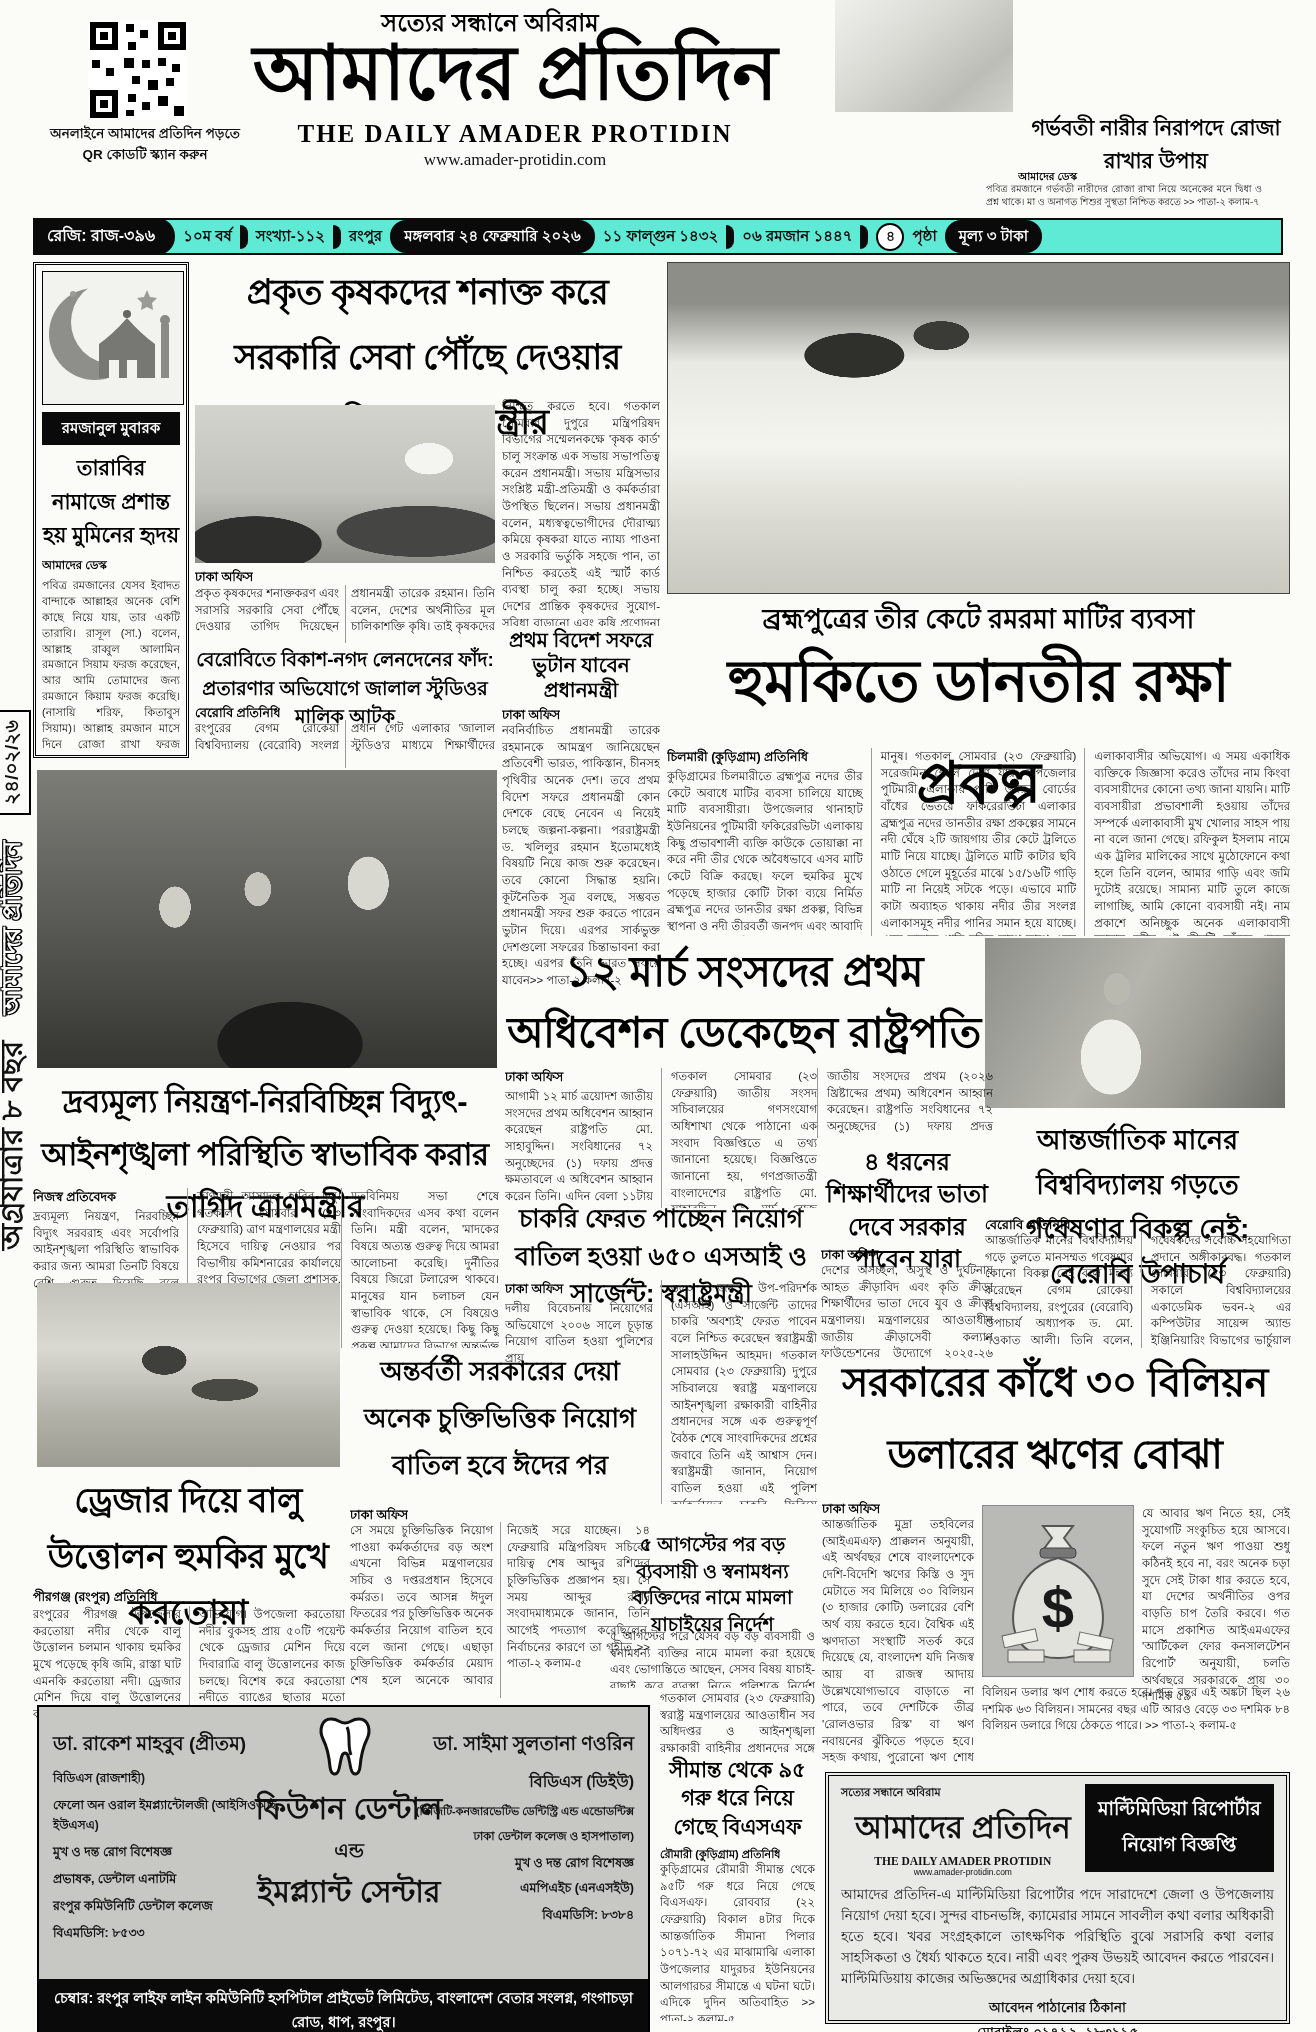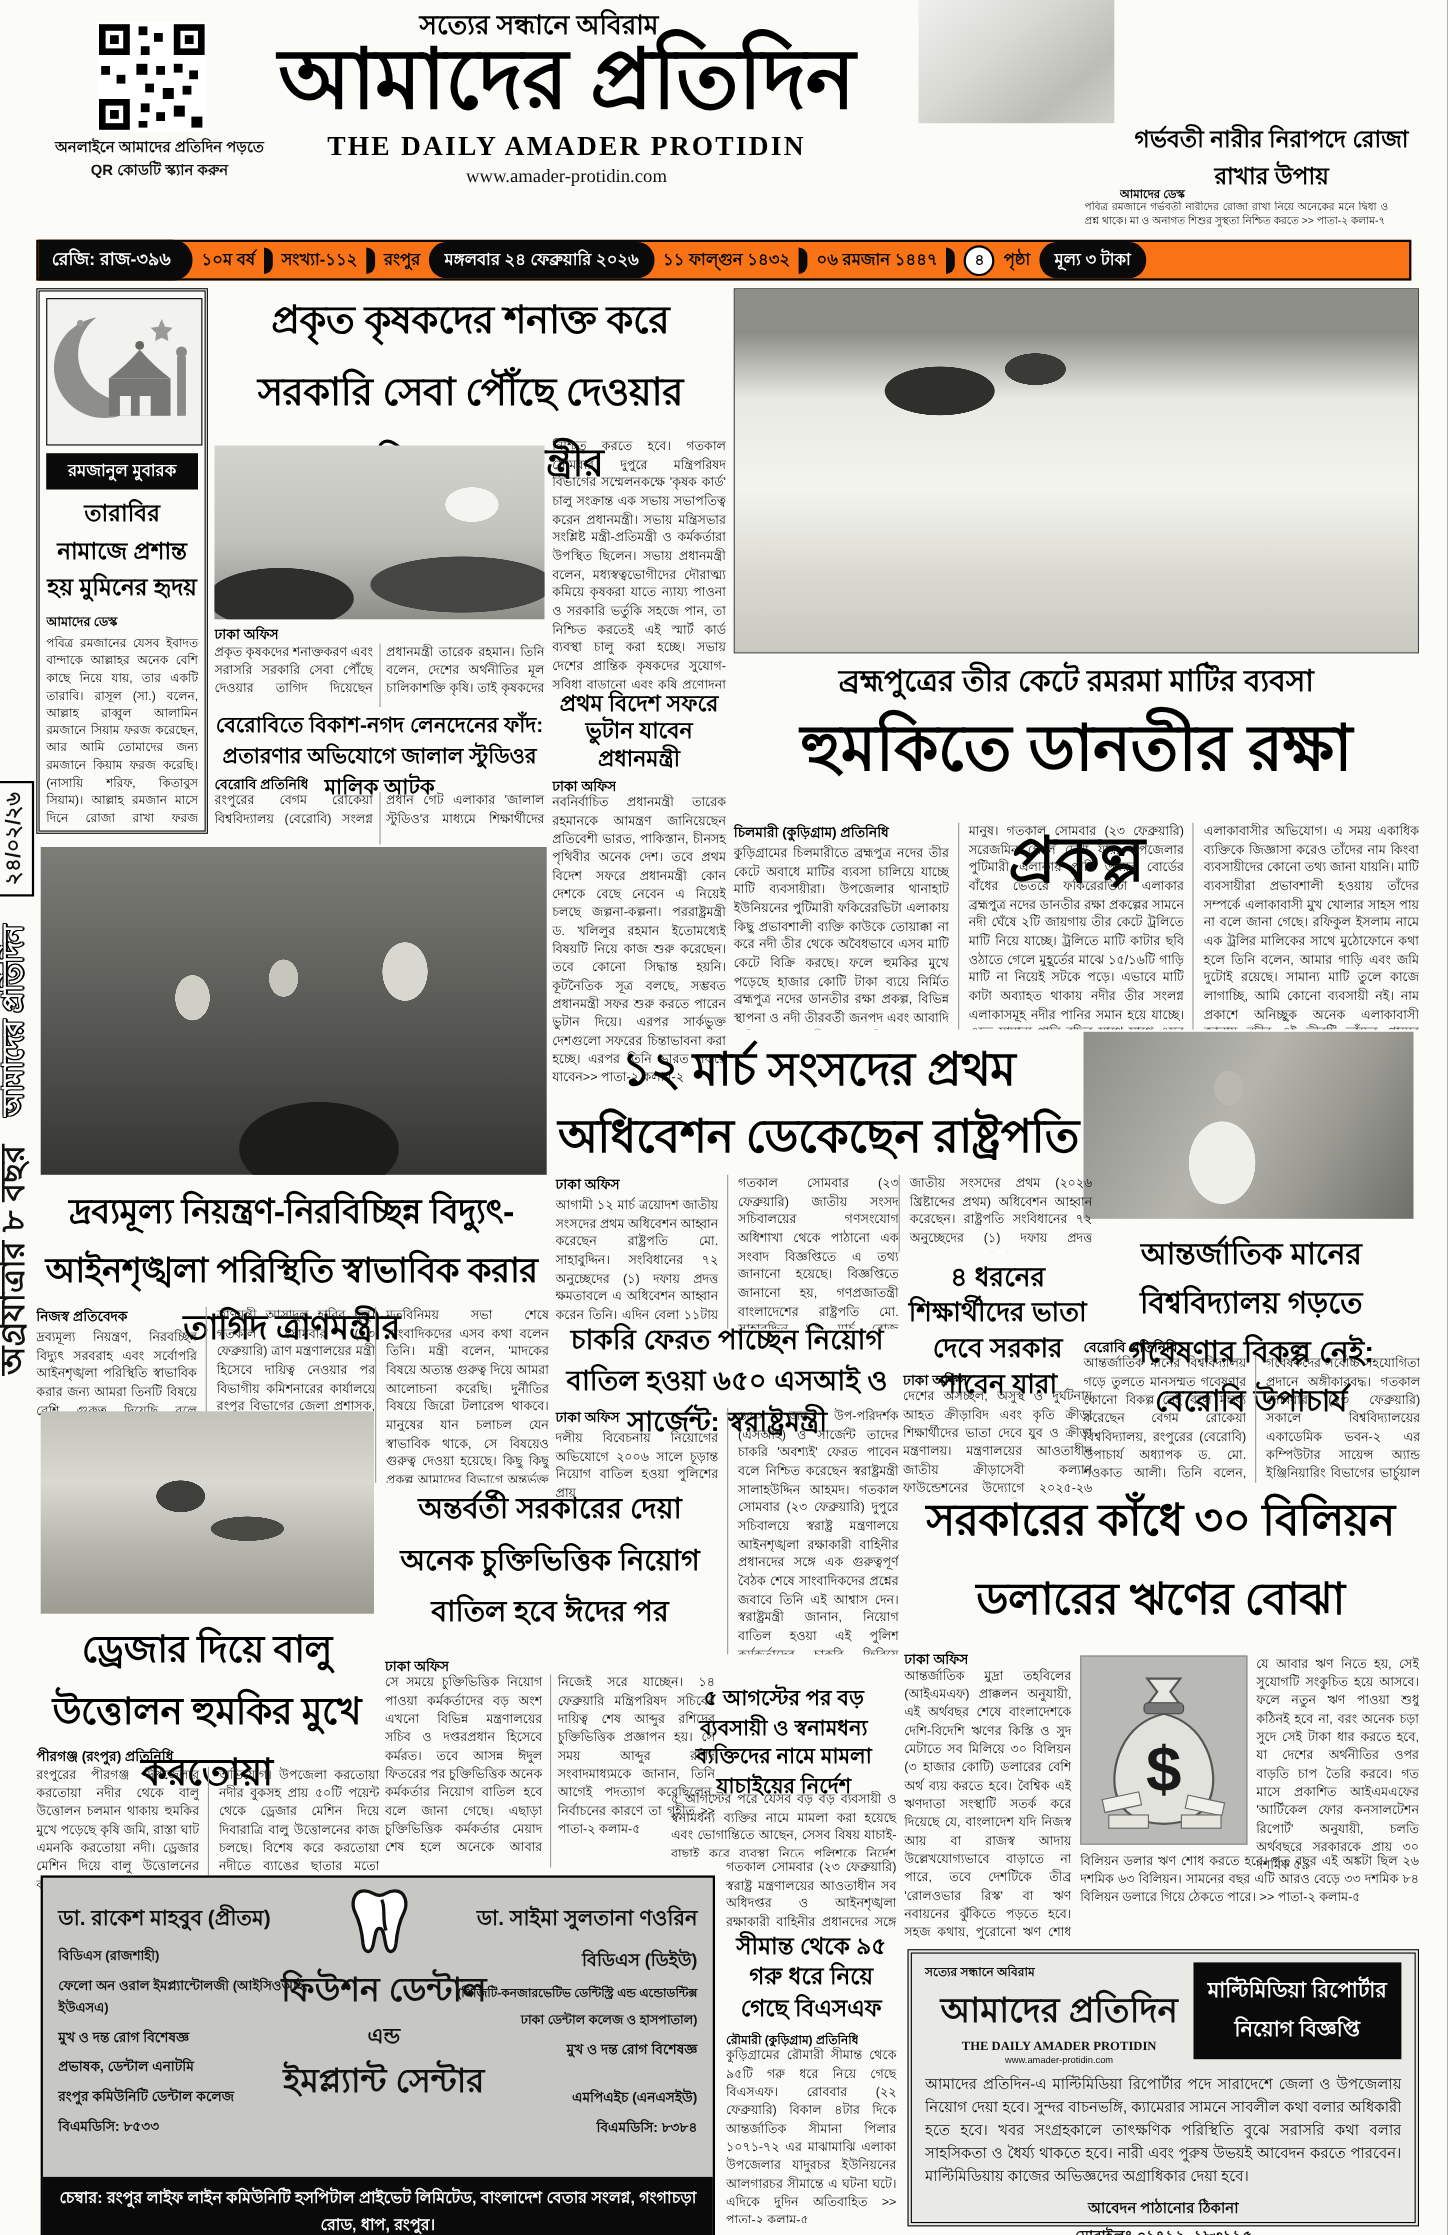--- a/index.html
+++ b/index.html
@@ -7,21 +7,21 @@
         font-family:"Liberation Sans","DejaVu Sans",sans-serif;color:#111;overflow:hidden;}
   .abs{position:absolute;}
   .headline{font-weight:bold;color:#000;text-align:center;}
   .heavy{font-weight:900;letter-spacing:-0.5px;}
   .byline{font-weight:bold;font-size:12.5px;color:#000;white-space:nowrap;overflow:hidden;}
   .bodytext{font-size:11.5px;line-height:1.45;text-align:justify;color:#151515;overflow:hidden;}
   .photo{background:#a5a5a0;overflow:hidden;}
   .colrow{display:flex;align-items:flex-end;}
   .colx{overflow:hidden;}
   .rule-l{border-left:1px solid #9a9a9a;padding-left:9px;}
-  .datestrip{display:flex;align-items:center;gap:8px;background:#f97316;border:2px solid #0a0a0a;
+  .datestrip{display:flex;align-items:center;gap:8px;background:#5eead4;border:2px solid #0a0a0a;
              padding:0 6px 0 0;box-sizing:border-box;}
   .pill{background:#0a0a0a;color:#fff;font-weight:bold;font-size:15px;padding:4px 14px;
         border-radius:16px;white-space:nowrap;}
   .pill-reg{border-radius:0 18px 18px 0;font-size:16px;padding:5px 20px 5px 12px;}
   .ditem{font-weight:bold;font-size:15px;color:#0a0a0a;white-space:nowrap;}
   .dsep{width:8px;height:24px;background:#0a0a0a;border-radius:0 12px 12px 0;flex:none;}
   .pcircle{width:24px;height:24px;border-radius:50%;background:#fff;border:2px solid #000;
            display:flex;align-items:center;justify-content:center;font-weight:bold;font-size:14px;flex:none;}
   .boxlabel{background:#0a0a0a;color:#fff;font-weight:bold;font-size:15px;text-align:center;padding:4px 2px;}
   .outline-text{color:#fff;text-shadow:-1px -1px 0 #000,1px -1px 0 #000,-1px 1px 0 #000,1px 1px 0 #000,0 2px 0 #000;}
@@ -259,21 +259,21 @@
       <div style="font-size:30px;font-weight:900">ফিউশন ডেন্টাল</div>
       <div style="font-size:19px;font-weight:900">এন্ড</div>
       <div style="font-size:30px;font-weight:900">ইমপ্ল্যান্ট সেন্টার</div>
     </div>
     <div class="abs" style="right:14px;top:22px;width:230px;text-align:right">
       <div style="font-size:19px;font-weight:900">ডা. সাইমা সুলতানা ণওরিন</div>
       <div style="font-size:16px;font-weight:bold;margin-top:8px">বিডিএস (ডিইউ)</div>
       <div style="font-size:11px;font-weight:bold;margin-top:7px">(পিজিটি-কনজারভেটিভ ডেন্টিস্ট্রি এন্ড এন্ডোডন্টিক্স</div>
       <div style="font-size:11.5px;font-weight:bold;margin-top:6px">ঢাকা ডেন্টাল কলেজ ও হাসপাতাল)</div>
       <div style="font-size:12.5px;font-weight:bold;margin-top:7px">মুখ ও দন্ত রোগ বিশেষজ্ঞ</div>
-      <div style="font-size:12.5px;font-weight:bold;margin-top:24px">এমপিএইচ (এনএসইউ)</div>
+      <div style="font-size:12.5px;font-weight:bold;margin-top:5px">এমপিএইচ (এনএসইউ)</div>
       <div style="font-size:12.5px;font-weight:bold;margin-top:7px">বিএমডিসি: ৮৩৮৪</div>
     </div>
     <div class="abs blackbox" style="left:0;bottom:0;width:100%;padding:8px 10px;box-sizing:border-box">
       <div style="font-size:14.5px">চেম্বার: রংপুর লাইফ লাইন কমিউনিটি হসপিটাল প্রাইভেট লিমিটেড, বাংলাদেশ বেতার সংলগ্ন, গংগাচড়া রোড, ধাপ, রংপুর।</div>
       <div style="font-size:16px;margin-top:6px">রোগী দেখার সময়: বিকাল ৪টা - রাত ১০টা, যোগাযোগ: ০১৩৩১-৯২০৭০৮</div>
     </div>
   </div>
 
   <div class="abs recruit" style="left:825px;top:1772px;width:465px;height:252px;padding:8px 12px">
     <div style="display:flex;align-items:flex-start;justify-content:space-between">

